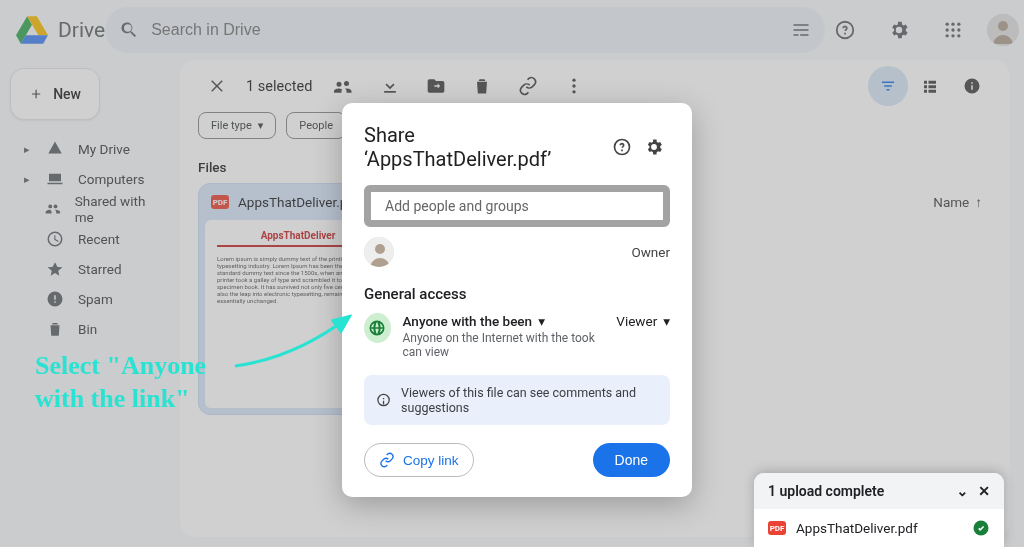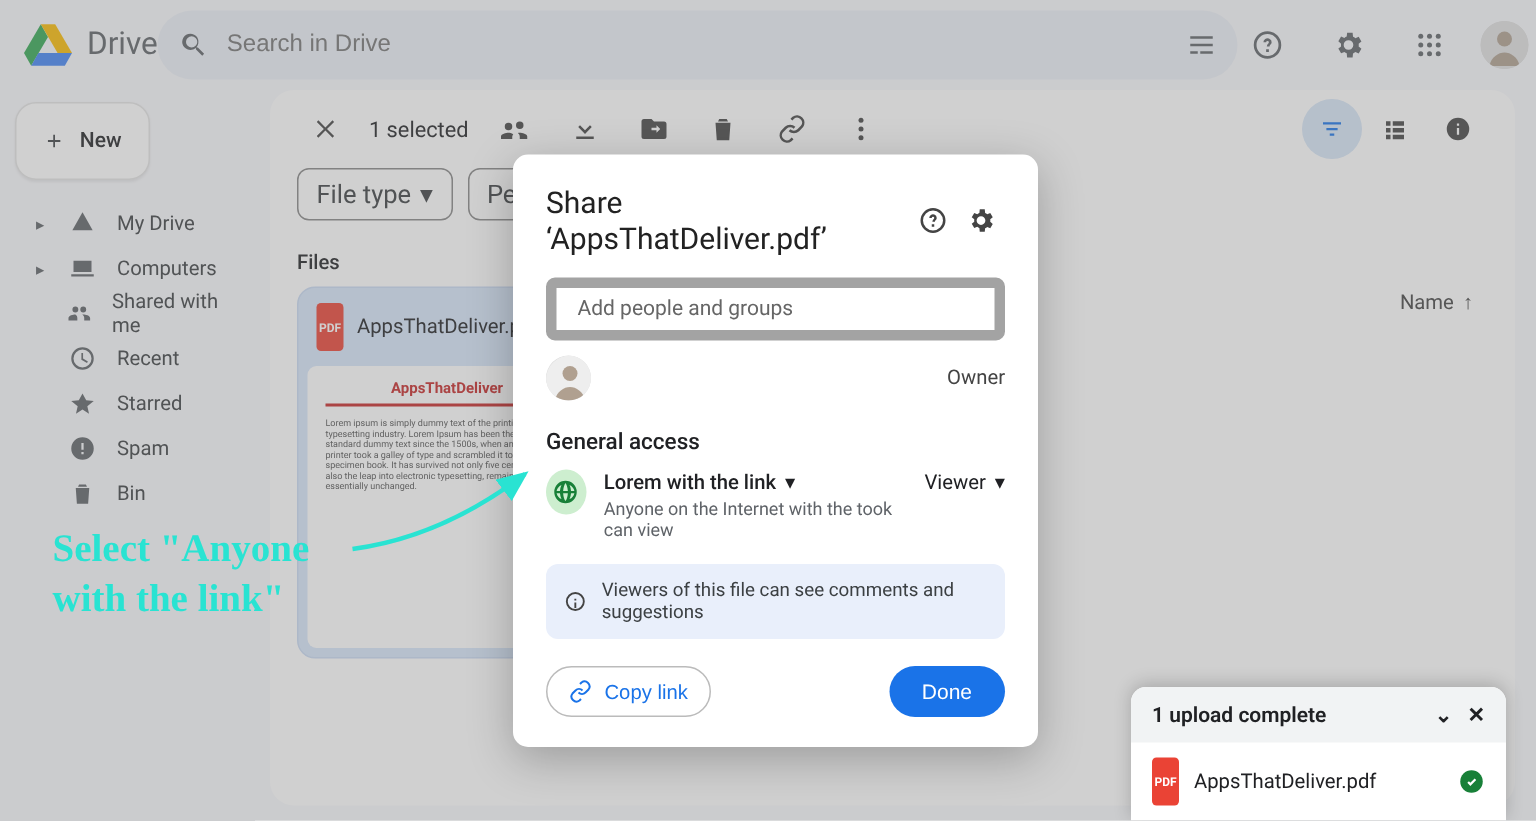--- a/index.html
+++ b/index.html
@@ -30,25 +30,25 @@
   .nav-item .caret { width:8px; color:#5f6368; font-size:11px; }
   .nav-item svg { width:18px; height:18px; fill:#5f6368; }
 
   
   .main { position:absolute; top:60px; left:180px; right:14px; bottom:10px; background:#fff; border-radius:16px; padding:0 18px; overflow:hidden; }
   .toolbar { height:52px; display:flex; align-items:center; gap:6px; }
   .tb-icon { width:40px; height:40px; display:flex; align-items:center; justify-content:center; color:#444; cursor:pointer; border-radius:50%; }
   .tb-icon.filled { background:#d7e6f7; }
   .sel-text { font-size:14.5px; margin:0 6px 0 2px; }
   .chips { display:flex; gap:10px; padding-bottom:10px; }
-  .chip { border:1px solid #888; border-radius:8px; padding:6px 12px; font-size:17px; display:flex; align-items:center; gap:6px; color:#3c4043; cursor:pointer; }
+  .chip { border:1px solid #888; border-radius:8px; padding:6px 12px; font-size:11px; display:flex; align-items:center; gap:6px; color:#3c4043; cursor:pointer; }
   .section-label { font-size:13.5px; font-weight:500; margin:10px 0 8px; }
   .file-card { width:200px; border:1px solid #c9daf3; border-radius:12px; background:#d8e7fb; overflow:hidden; }
   .file-head { display:flex; align-items:center; gap:9px; padding:10px 12px; font-size:13.5px; }
-  .pdf-badge { width:18px; height:32px; background:#ea4335; border-radius:3px; display:flex; align-items:center; justify-content:center; color:#fff; font-size:8px; font-weight:700; }
+  .pdf-badge { width:18px; height:14px; background:#ea4335; border-radius:3px; display:flex; align-items:center; justify-content:center; color:#fff; font-size:8px; font-weight:700; }
   .file-thumb { margin:0 6px 6px; height:188px; background:#fff; border-radius:6px; padding:10px 12px; font-size:6px; color:#555; overflow:hidden; }
   .file-thumb h4 { font-size:10px; color:#c62828; text-align:center; border-bottom:2px solid #c62828; padding-bottom:4px; margin-bottom:8px; }
   .columns-head { position:absolute; top:134px; right:28px; display:flex; align-items:center; gap:6px; font-size:13.5px; color:#444; }
 
   
   .dialog { position:absolute; z-index:40; top:103px; left:342px; width:350px; background:#fff; border-radius:10px; box-shadow:0 8px 30px rgba(0,0,0,0.25); padding:20px 22px; font-family:Roboto, Arial, sans-serif; }
   .dlg-head { display:flex; align-items:center; }
   .dlg-title { font-size:20px; color:#222; flex:1; }
   .dlg-head .icon-btn { width:32px; height:32px; }
   .add-box { margin-top:14px; border:7px solid #a3a3a3; border-radius:6px; height:42px; display:flex; align-items:center; padding:0 14px; color:#666; font-size:14px; }
@@ -311,21 +311,21 @@
 
   <div class="sect">General access</div>
   <div class="ga-row">
     <div class="ga-icon">
         <svg viewBox="0 0 24 24" width="18" height="18" fill="#188038">
           <path d="M12 2a10 10 0 100 20 10 10 0 000-20zm7.9 9h-3a15 15 0 00-1.3-5.3A8 8 0 0119.9 11zM12 4c.8 1.2 1.9 3.5 2.1 7H9.9C10.1 7.5 11.2 5.2 12 4zM8.4 5.7A15 15 0 007.1 11h-3a8 8 0 014.3-5.3zM4.1 13h3A15 15 0 008.4 18.3 8 8 0 014.1 13zM12 20c-.8-1.2-1.9-3.5-2.1-7h4.2c-.2 3.5-1.3 5.8-2.1 7zm3.6-1.7A15 15 0 0016.9 13h3a8 8 0 01-4.3 5.3z"></path>
         </svg>
       </div>
     <div class="ga-main">
       <div class="ga-label">
-          <span>Lorem with the link</span>
+          <span>Anyone with the been</span>
           <span>▾</span>
         </div>
       <div class="ga-sub">Anyone on the Internet with the took can view</div>
     </div>
     <div class="ga-role">
         <span>Viewer</span>
         <span>▾</span>
       </div>
   </div>
 

